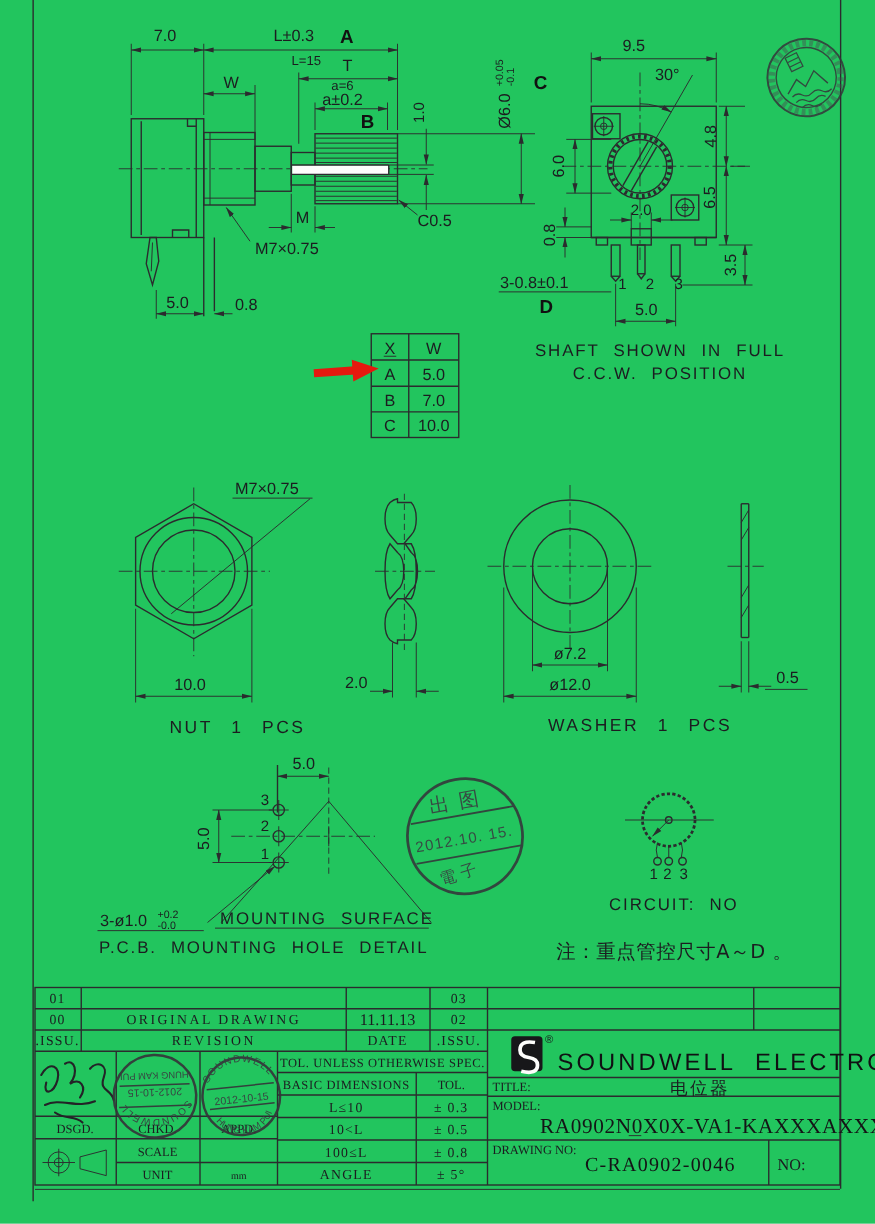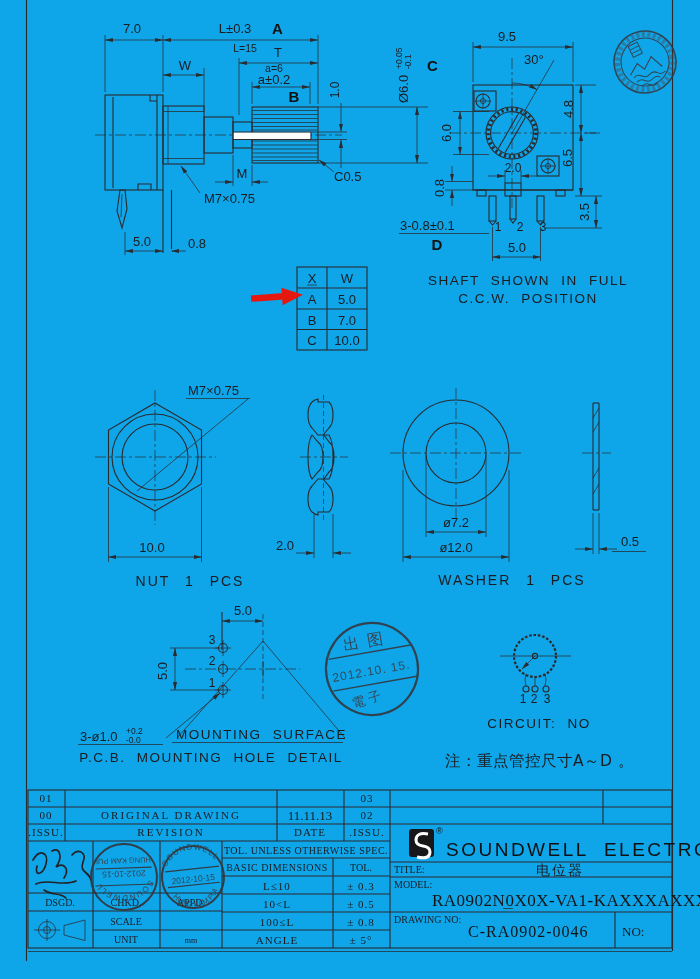--- a/index.html
+++ b/index.html
@@ -1,16 +1,16 @@
 <!DOCTYPE html>
 <html><head>
 <meta charset="utf-8">
 <style>
   html,body{margin:0;padding:0;background:#e8e8e8}
-  #sheet{position:relative;width:700px;height:979px;background:#0ea5e9;overflow:hidden;
+  #sheet{position:relative;width:700px;height:979px;background:#22c55e;overflow:hidden;
          font-family:"Liberation Sans",sans-serif}
   svg{position:absolute;left:0;top:0}
   .ln{stroke:#2b2b2e;stroke-width:1.1;fill:none}
   .lt{stroke:#2b2b2e;stroke-width:.75;fill:none}
   .cl{stroke:#2b2b2e;stroke-width:.7;fill:none;stroke-dasharray:11 3 3 3}
   .dash{stroke:#2b2b2e;stroke-width:.7;fill:none;stroke-dasharray:5 3}
   .t{font:13px "Liberation Sans",sans-serif;fill:#1c1c20}
   .t12{font:12px "Liberation Sans",sans-serif;fill:#1c1c20}
   .t11{font:10.5px "Liberation Sans",sans-serif;fill:#1c1c20}
   .tb{font:bold 15px "Liberation Sans",sans-serif;fill:#111}

